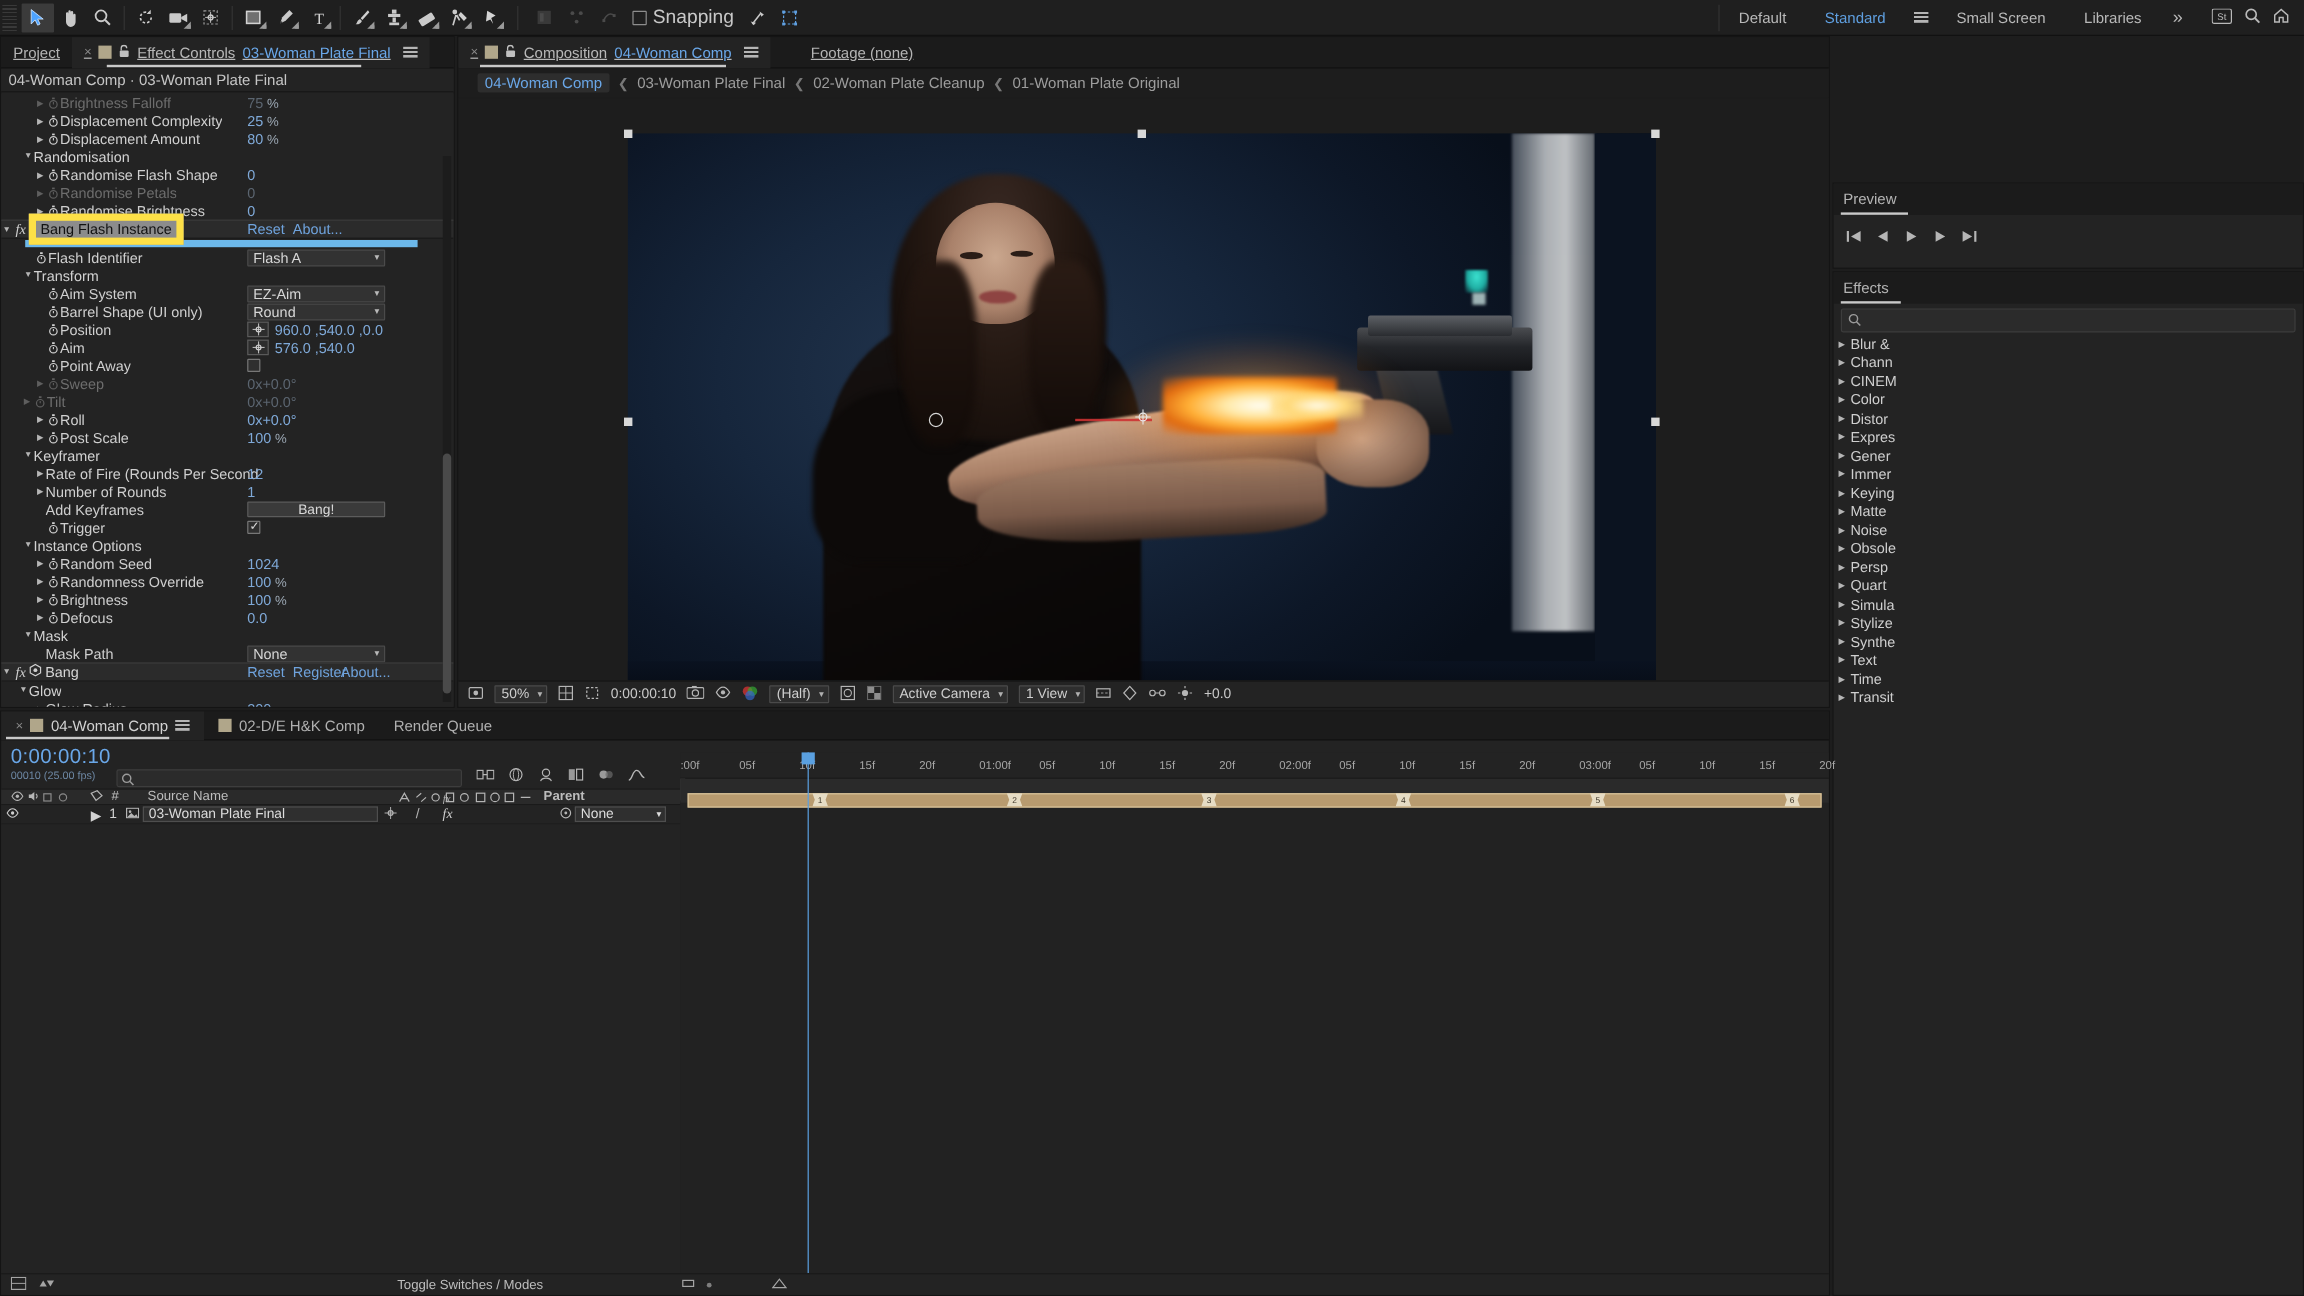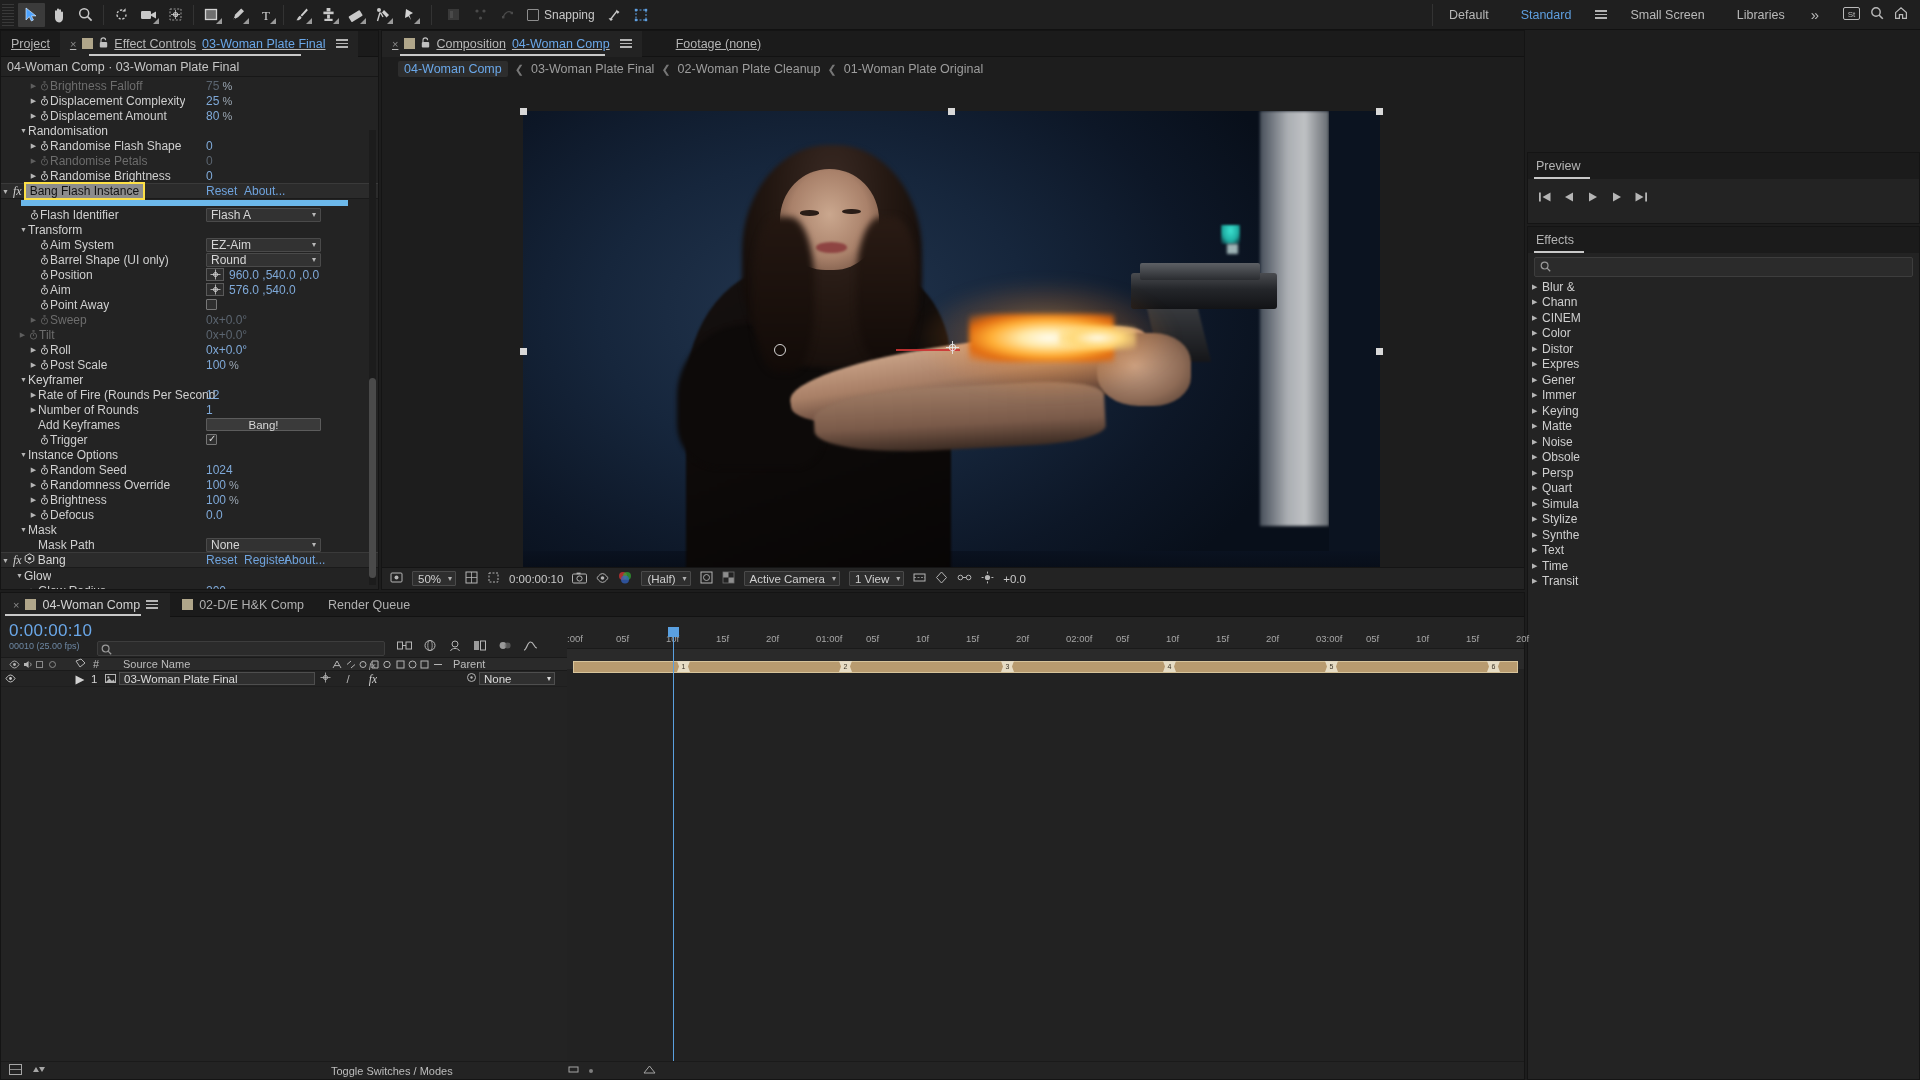--- a/index.html
+++ b/index.html
@@ -28,21 +28,21 @@
     width:27px; height:24px; display:flex; align-items:center; justify-content:center;
     color:#c9c9c9; position:relative; border-radius:1px;
   }
   .tb-btn.active { background:#3b3b3b; }
   .tb-btn svg { display:block; }
   .tb-corner:after {
     content:""; position:absolute; right:3px; bottom:3px;
     border-left:3px solid transparent; border-top:3px solid transparent;
     border-right:3px solid #9a9a9a; border-bottom:3px solid #9a9a9a;
   }
-  .tb-snap { display:flex; align-items:center; gap:5px; padding:0 6px; color:#c8c8c8; font-size:12px;}
+  .tb-snap { display:flex; align-items:center; gap:5px; padding:0 6px; color:#c8c8c8; font-size:16px;}
   .snap-box { width:12px; height:12px; border:1px solid #8d8d8d; border-radius:1px; }
   .tb-right { margin-left:auto; display:flex; align-items:center; height:30px; }
   .ws-item { padding:0 16px; font-size:12.5px; color:#b9b9b9; line-height:30px; }
   .ws-item.sel { color:#5f9fe0; }
   .ws-sep { width:1px; height:22px; background:#333; }
   .ws-icons { display:flex; align-items:center; gap:10px; padding:0 12px 0 14px; }
 
   
   .ec-panel {
     position:absolute; left:0; top:30px; width:379px; height:560px;
@@ -76,21 +76,21 @@
   .sw { width:12px; flex:none; display:flex; align-items:center; justify-content:center;}
   .sw svg { display:block; }
   .lbl { color:#cfcfcf; white-space:nowrap; overflow:hidden; }
   .lbl.dim { color:#6d6d6d; }
   .lbl.grp { color:#d2d2d2; }
   .val { position:absolute; left:205px; color:#7fa9d8; white-space:nowrap;}
   .val.dim { color:#5b6570; }
   .val .unit { color:#9aa6b2; font-size:11px; }
   .fxname {
     background:#8c8c8c; color:#111; padding:0 4px; font-size:12px; margin-left:2px;
-    border:2px solid #fde047;
+    border:6px solid #fde047;
   }
   .fxlabel { color:#d6d6d6; margin-left:3px; }
   .lnk { position:absolute; color:#6fa3dd; font-size:12px; }
   .fxicon { font-style:italic; color:#d0d0d0; font-size:12px; margin-left:3px; font-family:"Liberation Serif",serif;}
   .hl-bar { height:6px; background:#6cb8ea; margin:1px 30px 1px 20px; }
   .dd {
     position:absolute; left:205px; width:115px; height:14px; background:#323232;
     border:1px solid #4a4a4a; color:#d6d6d6; font-size:12px; padding-left:4px;
     display:flex; align-items:center; border-radius:1px;
   }
@@ -1179,21 +1179,21 @@
             <path d="M41 2 h6 v7 h-6 z"></path>
             <circle cx="56" cy="5.5" r="3.2"></circle>
             <rect x="66" y="2" width="7" height="7"></rect>
             <rect x="78" y="2" width="7" height="7" rx="3.5"></rect>
             <rect x="90" y="2" width="7" height="7"></rect>
             <path d="M103 5.5 h8"></path>
           </g>
           <text x="38" y="9" font-size="9" fill="#b5b5b5" font-family="Liberation Serif, serif" font-style="italic">fx</text>
         </svg>
       </span>
-      <span style="position:absolute;left:452px;top:0;">Parent</span>
+      <span style="position:absolute;left:452px;top:0;font-weight:bold;">Parent</span>
     </div>
 
     <div class="tl-layers" id="tl-layers">
         <div class="lrow">
           <span style="width:18px;text-align:center"><svg width="11" height="9" viewBox="0 0 11 9">
               <path d="M5.5 1 C8 1 10 4.5 10 4.5 S8 8 5.5 8 1 4.5 1 4.5 3 1 5.5 1Z" fill="none" stroke="#cfcfcf" stroke-width=".9"></path>
               <circle cx="5.5" cy="4.5" r="1.4" fill="#cfcfcf"></circle>
             </svg></span>
           <span style="width:50px"></span>
           <span style="width:22px;text-align:center" class="tri">▶</span>

